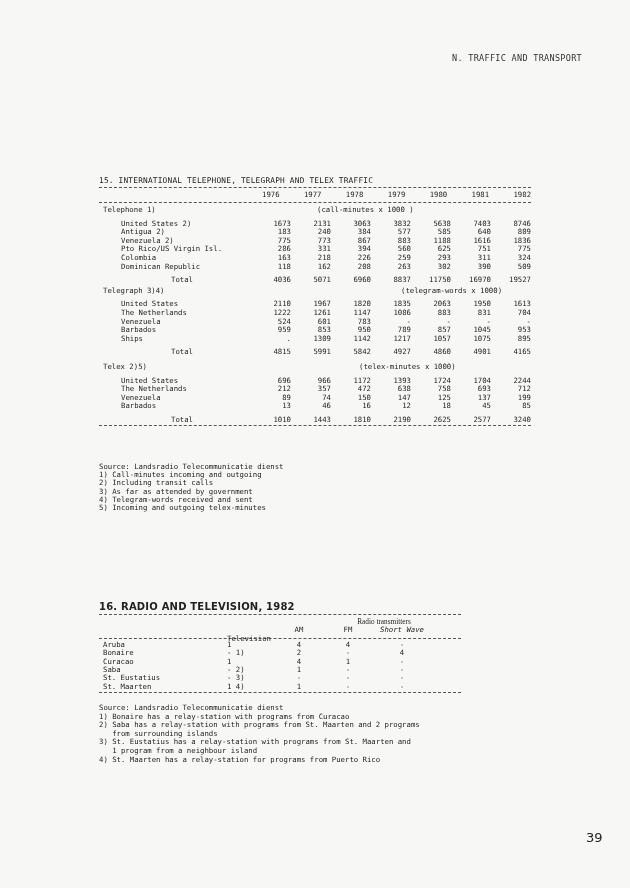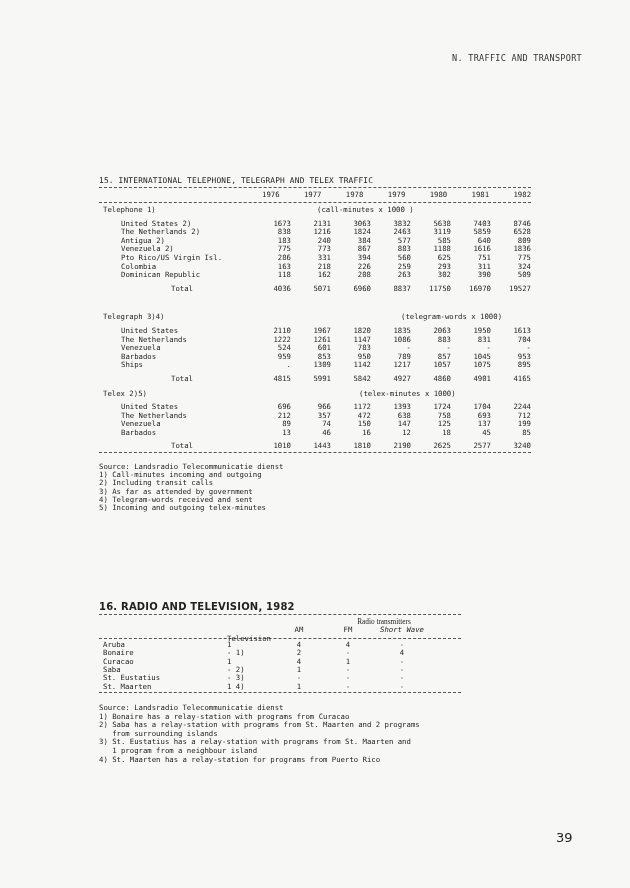--- a/index.html
+++ b/index.html
@@ -1,19 +1,19 @@
 <!DOCTYPE html>
 <html><head>
 <meta charset="utf-8">
 <style>
   html, body { margin:0; padding:0; }
   body { width:630px; height:888px; background:#f7f7f5; position:relative; overflow:hidden;
          font-family:"DejaVu Sans Mono", monospace; color:#222; }
   .header { position:absolute; left:452px; top:53px; font-size:8.5px; letter-spacing:0.3px; color:#333; }
-  .pageno { position:absolute; left:556px; top:830px; font-size:13px; font-family:"DejaVu Sans", sans-serif; color:#222; }
+  .pageno { position:absolute; left:586px; top:830px; font-size:13px; font-family:"DejaVu Sans", sans-serif; color:#222; }
   .t15 { position:absolute; left:99px; top:176px; width:432px; font-size:7.3px; }
   .title { font-size:7.8px; letter-spacing:0.2px; margin-bottom:2px; }
   .dash { border-top:1px dashed #555; height:0; margin:1px 0; }
   .row { display:flex; height:8.6px; line-height:8.6px; white-space:nowrap; }
   .lbl { width:152px; padding-left:22px; box-sizing:border-box; }
   .lbl.sec { padding-left:4px; }
   .lbl.total { padding-left:72px; }
   .num { width:40px; text-align:right; }
   .gap { height:5px; }
   .notes { position:absolute; left:99px; top:463px; font-size:7.3px; line-height:8.2px; white-space:pre; }
@@ -55,30 +55,20 @@
         <span class="lbl ">United States 2)</span>
         <span class="num">1673</span>
         <span class="num">2131</span>
         <span class="num">3063</span>
         <span class="num">3832</span>
         <span class="num">5638</span>
         <span class="num">7403</span>
         <span class="num">8746</span>
       </div>
       <div class="row">
-        <span class="lbl ">The Netherlands 2)</span>
-        <span class="num">838</span>
-        <span class="num">1216</span>
-        <span class="num">1824</span>
-        <span class="num">2463</span>
-        <span class="num">3119</span>
-        <span class="num">5859</span>
-        <span class="num">6528</span>
-      </div>
-      <div class="row">
         <span class="lbl ">Antigua 2)</span>
         <span class="num">183</span>
         <span class="num">240</span>
         <span class="num">384</span>
         <span class="num">577</span>
         <span class="num">585</span>
         <span class="num">640</span>
         <span class="num">809</span>
       </div>
       <div class="row">
@@ -125,21 +115,21 @@
       <div class="row">
         <span class="lbl total">Total</span>
         <span class="num">4036</span>
         <span class="num">5071</span>
         <span class="num">6960</span>
         <span class="num">8837</span>
         <span class="num">11750</span>
         <span class="num">16970</span>
         <span class="num">19527</span>
       </div>
-      <div class="row" style="margin-top: 20px;">
+      <div class="row" style="margin-top: 2px;">
         <span class="lbl sec">Telegraph 3)4)</span>
         <span style="margin-left: 150px;">(telegram-words x 1000)</span>
       </div>
       <div class="gap"></div>
       <div class="row">
         <span class="lbl ">United States</span>
         <span class="num">2110</span>
         <span class="num">1967</span>
         <span class="num">1820</span>
         <span class="num">1835</span>

